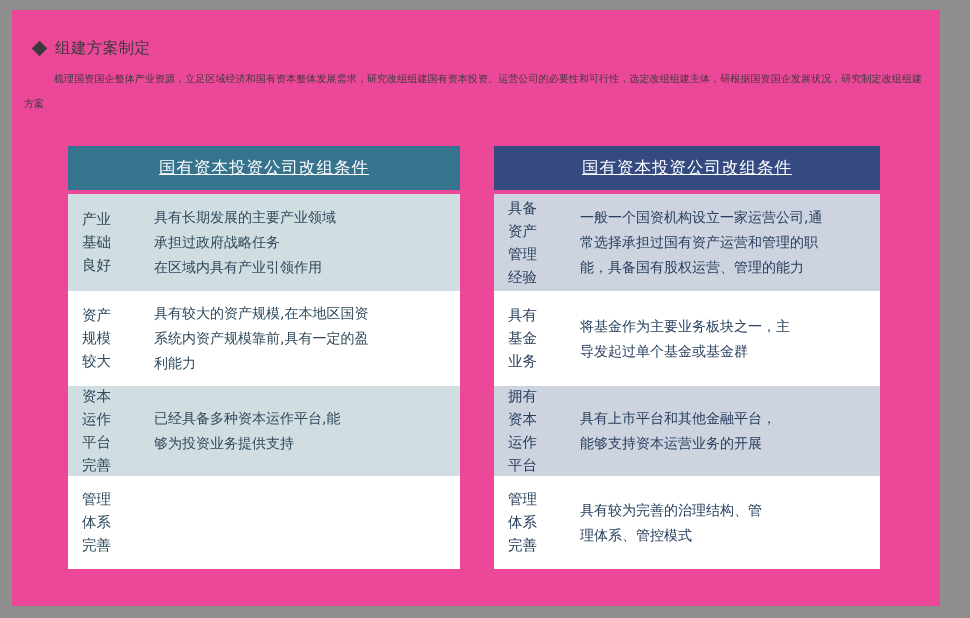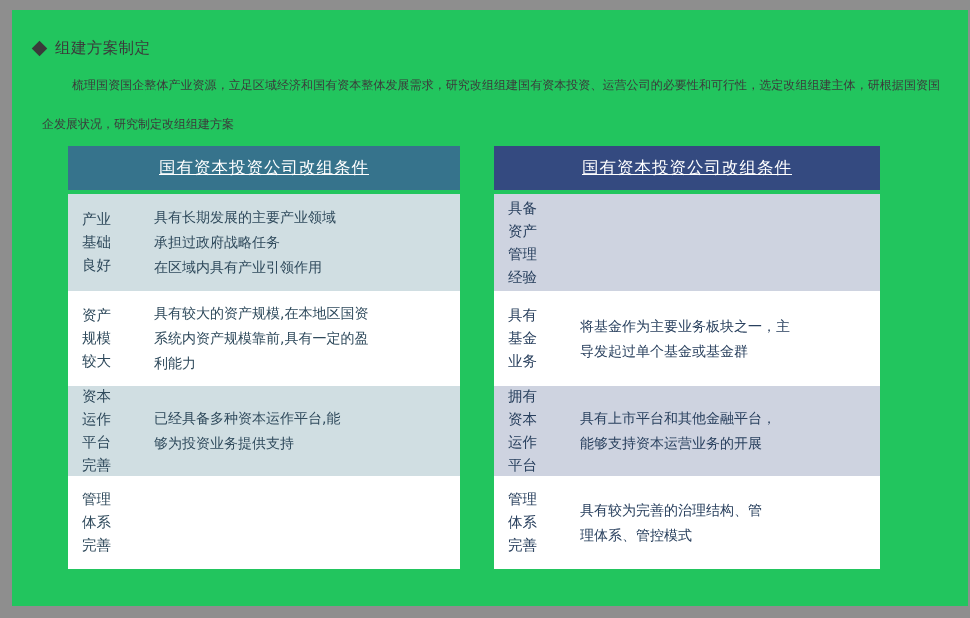--- a/index.html
+++ b/index.html
@@ -13,22 +13,21 @@
     font-family: "DejaVu Sans", "Liberation Sans", sans-serif;
     overflow: hidden;
   }
 
   #slide {
     position: absolute;
     left: 12px;
     top: 10px;
     width: 928px;
     height: 596px;
-    background: #22c55e;
-    padding-left: 28px;
+    background: #ec4899;
   }
 
   
   .heading-row {
     position: absolute;
     left: 22px;
     top: 28px;
     display: flex;
     align-items: center;
     gap: 10px;
@@ -42,25 +41,25 @@
   }
   .heading-title {
     font-size: 15.5px;
     color: #3b3b3b;
     letter-spacing: .4px;
     white-space: nowrap;
   }
 
   .heading-para {
     position: absolute;
-    left: 30px;
+    left: 12px;
     top: 56px;
     width: 898px;
-    font-size: 12px;
-    line-height: 39px;
+    font-size: 10px;
+    line-height: 25px;
     color: #3b3b3b;
     text-indent: 30px;
     text-align: justify;
     text-justify: inter-character;
   }
 
   
   .tables {
     position: absolute;
     left: 56px;
@@ -177,20 +176,23 @@
 
     <div class="table-col right">
       <div class="tbl-header navy">国有资本投资公司改组条件</div>
       <div class="spacer-3"></div>
 
       <div class="tbl-row shade-navy r-h1">
         <div class="cell-label">具备
 资产
 管理
 经验</div>
+        <div class="cell-text">一般一个国资机构设立一家运营公司,通
+常选择承担过国有资产运营和管理的职
+能，具备国有股权运营、管理的能力</div>
       </div>
 
       <div class="tbl-row plain r-h2">
         <div class="cell-label">具有
 基金
 业务</div>
         <div class="cell-text">将基金作为主要业务板块之一，主
 导发起过单个基金或基金群</div>
       </div>
 

